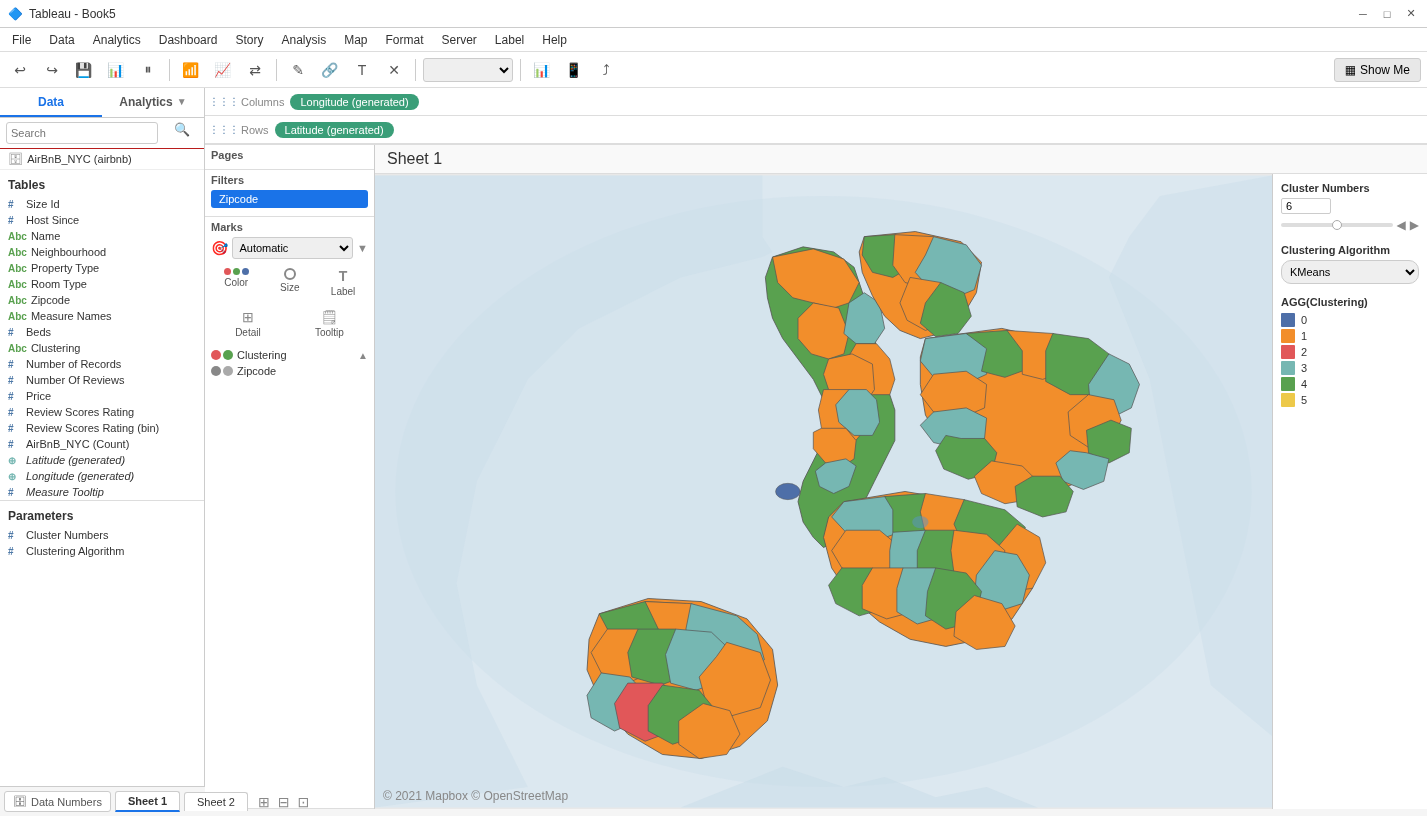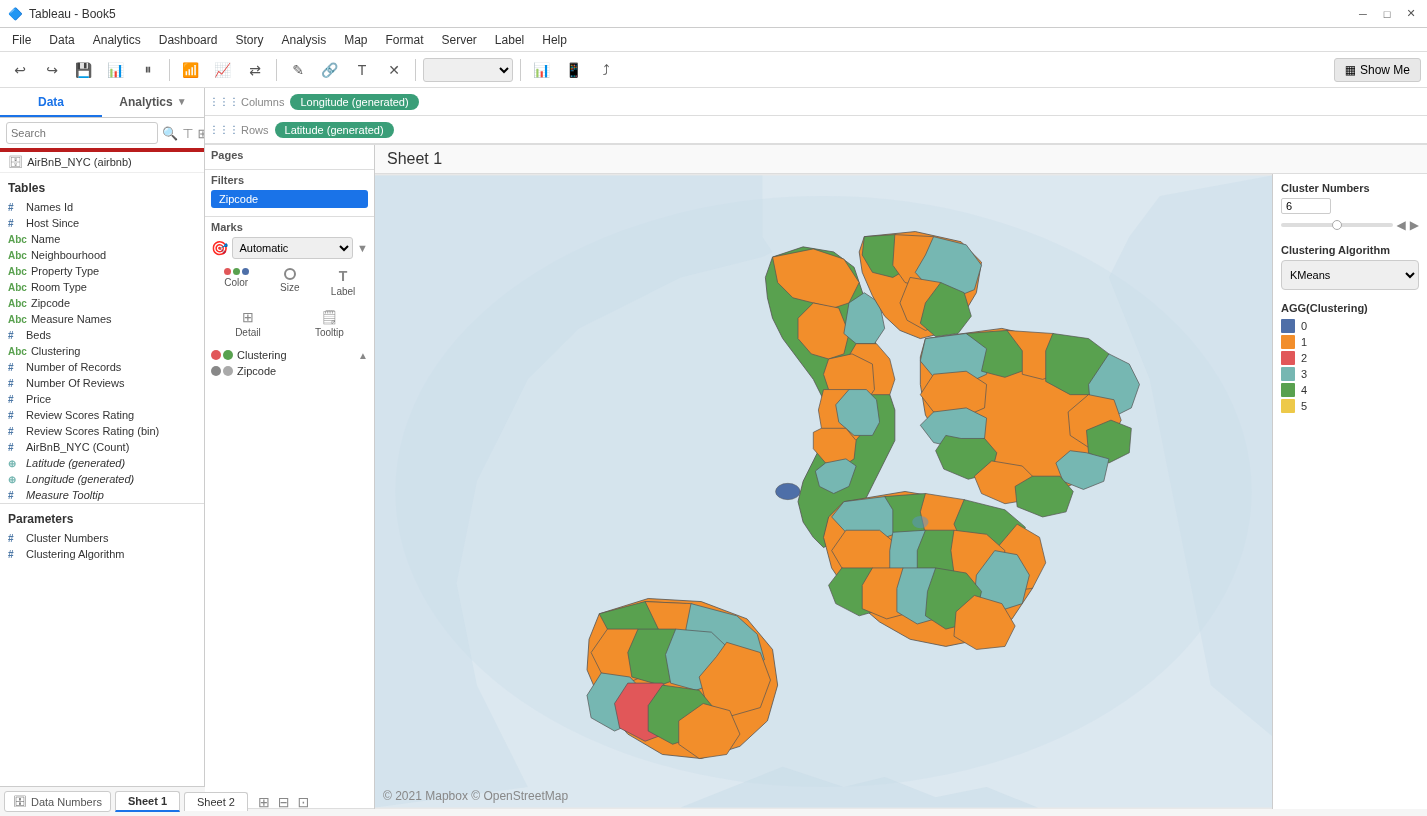--- a/index.html
+++ b/index.html
@@ -129,23 +129,23 @@
     .panel-tab.active { color: #1a73e8; border-bottom: 2px solid #1a73e8; }
     .panel-tab-arrow {
       font-size: 10px;
       color: #888;
       margin-left: 4px;
     }
 
     .search-bar {
       padding: 4px 6px;
       display: flex;
-      align-items: center;
-      gap: 4px;
-      border-bottom: 4px solid #b91c1c;
+      align-items: flex-start;
+      gap: 16px;
+      border-bottom: 1px solid #b91c1c;
     }
     .search-input {
       flex: 1;
       border: 1px solid #ccc;
       border-radius: 3px;
       height: 22px;
       padding: 0 4px;
       font-size: 11px;
     }
     .search-icon-btn {
@@ -354,22 +354,22 @@
       border: 1px solid #aaa;
       border-radius: 50%;
       position: absolute;
       top: -3px;
       left: 50%;
       transform: translateX(-50%);
     }
     .legend-algo-select {
       width: 100%;
       border: 1px solid #ccc;
-      border-radius: 4px;
-      height: 30px;
+      border-radius: 10px;
+      height: 24px;
       font-size: 11px;
       padding: 0 4px;
     }
     .legend-color-row {
       display: flex;
       align-items: center;
       gap: 6px;
       padding: 1px 0;
     }
     .legend-swatch {
@@ -521,21 +521,21 @@
     <div style="padding:3px 8px; display:flex; align-items:center; gap:4px; border-bottom:1px solid #eee;">
       <span style="font-size:12px; color:#888;">🗄</span>
       <span style="font-size:11px; color:#333;">AirBnB_NYC (airbnb)</span>
     </div>
 
     <div class="tables-section">
       <div class="section-title">Tables</div>
       <div id="fields-list">
           <div class="field-item">
             <span class="field-icon hash">#</span>
-    <span style="">Names Id</span>
+    <span style="">Size Id</span>
           </div>
           <div class="field-item">
             <span class="field-icon hash">#</span>
     <span style="">Host Since</span>
           </div>
           <div class="field-item">
             <span class="field-icon abc">Abc</span>
     <span style="">Name</span>
           </div>
           <div class="field-item">

